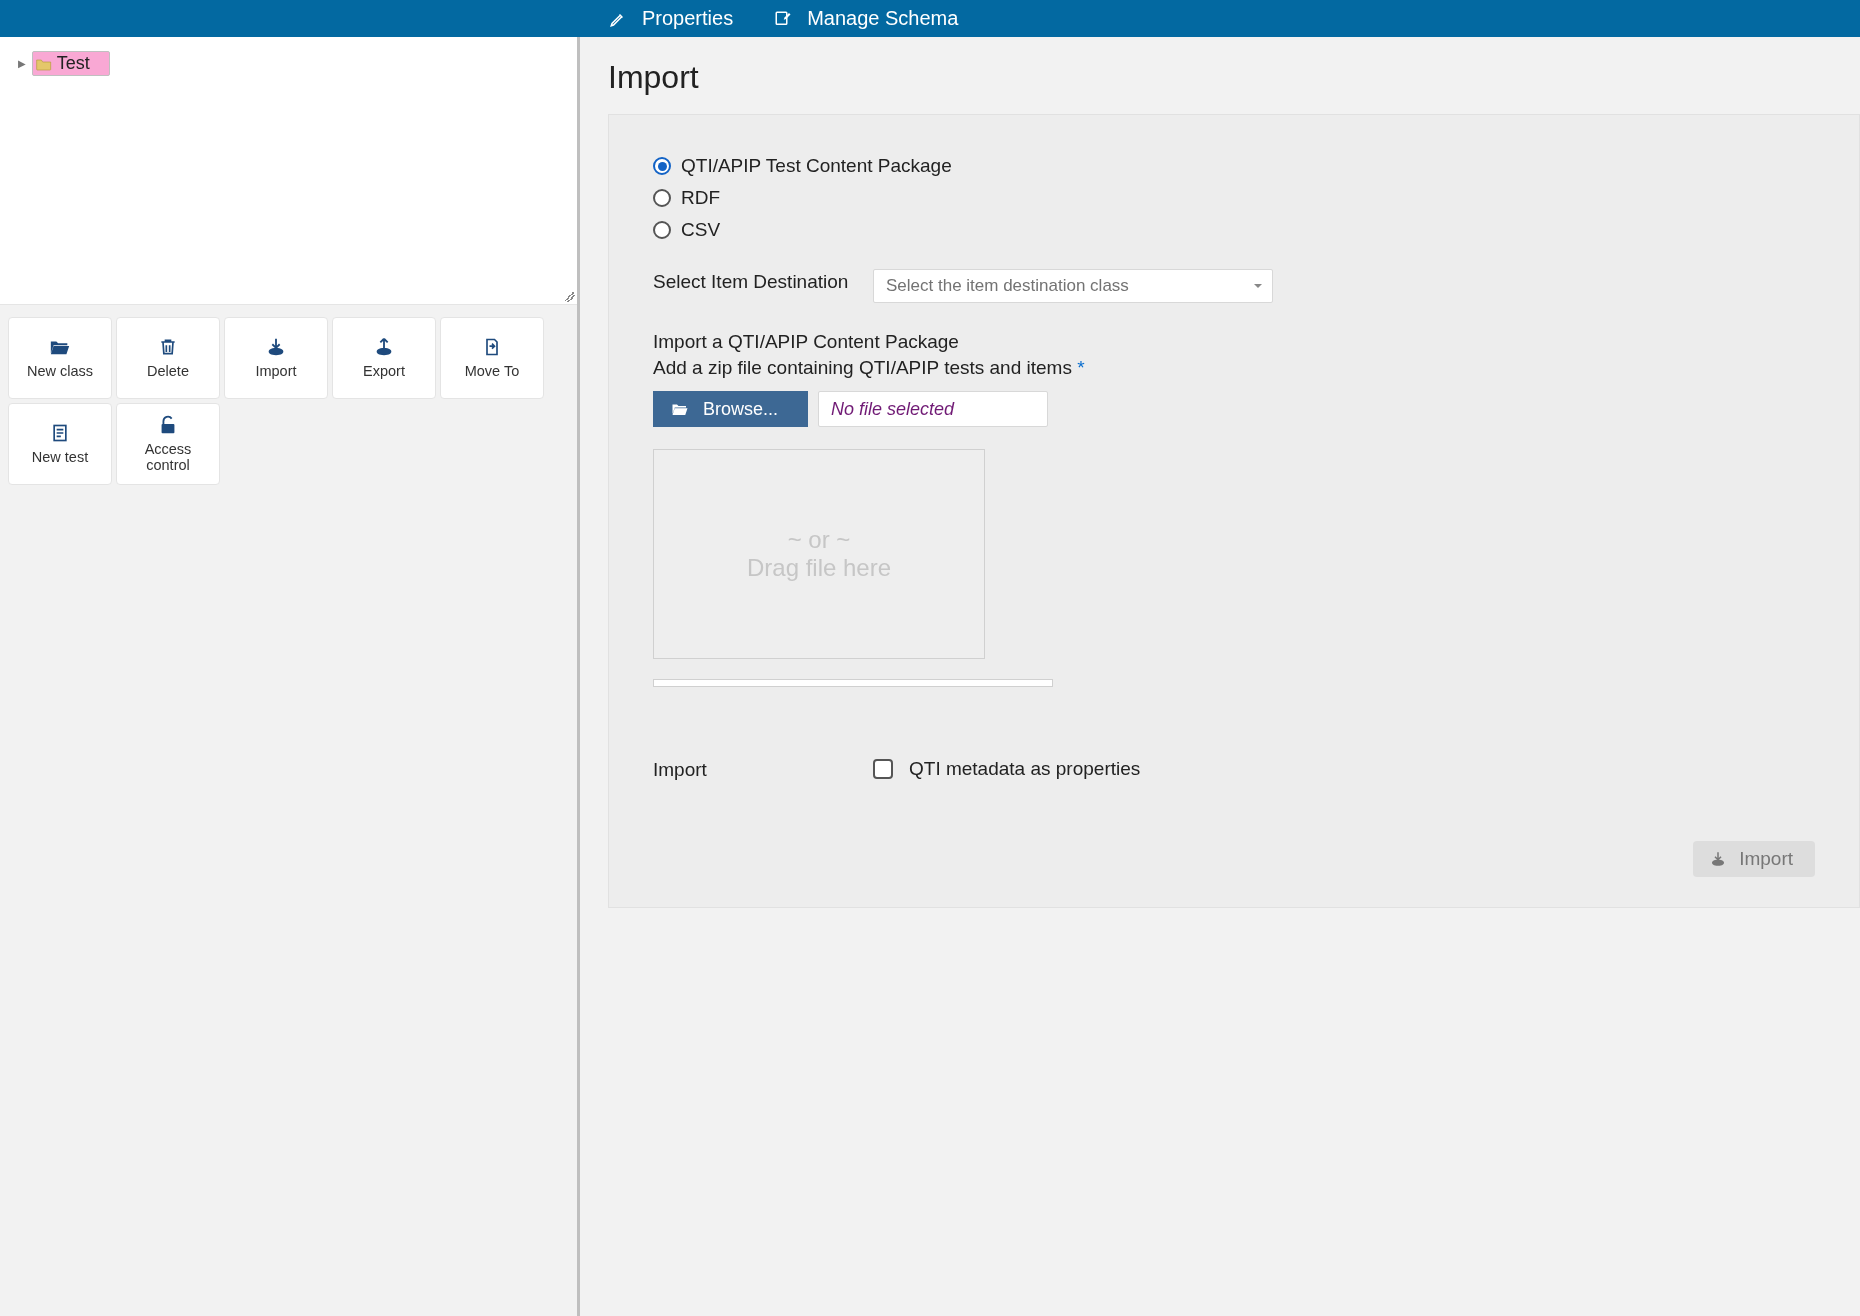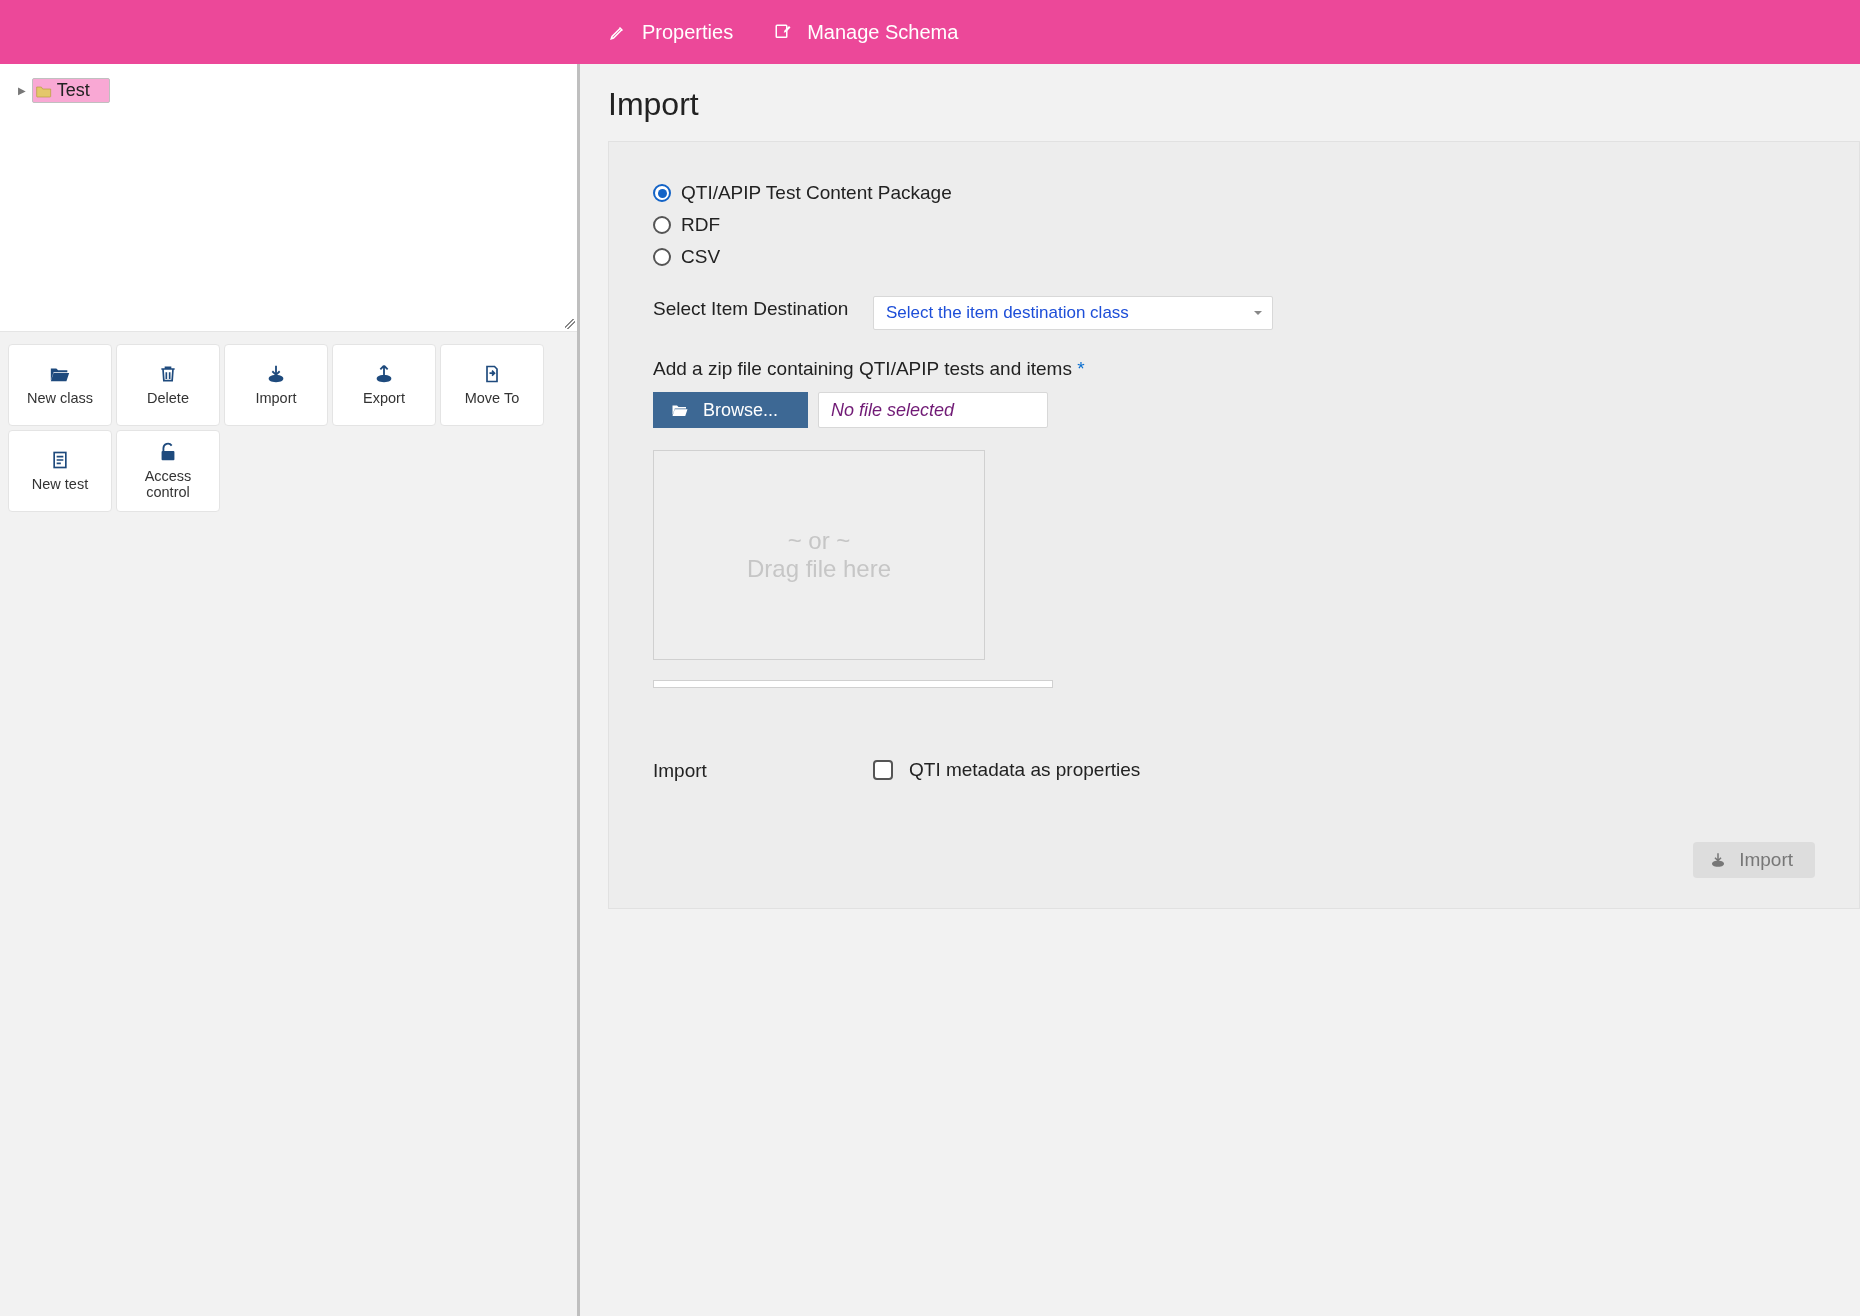--- a/index.html
+++ b/index.html
@@ -1,18 +1,18 @@
 <!DOCTYPE html>
 <html><head>
 <meta charset="utf-8">
 <style>
   * { box-sizing: border-box; margin: 0; padding: 0; font-family: -apple-system, "Segoe UI", Helvetica, Arial, sans-serif; }
   html, body { width: 100%; height: 100%; }
   body { display: flex; flex-direction: column; background: #f2f2f2; color:#222; }
-  .topbar { height: 64px; background: #ec4899; display: flex; align-items: stretch; }
+  .topbar { height: 37px; background: #0369a1; display: flex; align-items: stretch; }
   .topbar-right { margin-left: 592px; display: flex; align-items: center; gap: 40px; padding-left: 16px; }
   .topbar-tab { display: flex; align-items: center; gap: 14px; color: #fff; font-size: 20px; cursor: pointer; }
   .topbar-tab .ico { width: 20px; height: 20px; display:inline-flex; align-items:center; justify-content:center;}
   .main { flex: 1; display: flex; }
   .left-col { width: 580px; display:flex; flex-direction: column; border-right: 3px solid #bfbfbf; }
   .tree-pane { height: 268px; background: #fff; position: relative; border-bottom: 1px solid #e5e5e5; }
   .tree-pane::after { content:""; position:absolute; right:2px; bottom:2px; width:10px; height:10px;
     background: linear-gradient(135deg, transparent 0 40%, #888 40% 50%, transparent 50% 60%, #888 60% 70%, transparent 70%); }
   .tree-item { position:absolute; top:14px; left:18px; display:flex; align-items:center; gap:6px; background:#fff;}
   .tree-item .expander { color:#777; font-size:10px; }
@@ -26,21 +26,21 @@
   .page-title { font-size:32px; font-weight:400; color:#222; margin-bottom: 18px;}
   .panel { background:#ededed; border:1px solid #e1e1e1; padding: 40px 44px 30px 44px; position: relative;}
   .form-row { display:flex; margin-bottom: 28px; }
   .form-label { width: 220px; font-size: 19px; color:#222; padding-top: 2px;}
   .form-label .req { color:#0a6ecf; margin-left:4px; }
   .radio-group { display:flex; flex-direction:column; gap:10px; font-size:19px;text-align:right;}
   .radio-opt { display:flex; align-items:center; gap:10px;}
   .radio { width:18px; height:18px; border:2px solid #555; border-radius:50%; display:inline-flex; align-items:center; justify-content:center; background:#fff;}
   .radio.checked { border-color:#1363c6;}
   .radio.checked::after { content:""; width:9px; height:9px; border-radius:50%; background:#1363c6;}
-  .select-box { flex:1; max-width: 400px; height:34px; border:1px solid #d8d8d8; background:#fff; border-radius:2px; padding:0 28px 0 12px; position:relative; color:#1d4ed8; font-size:17px; display:flex; align-items:center;}
+  .select-box { flex:1; max-width: 400px; height:34px; border:1px solid #d8d8d8; background:#fff; border-radius:2px; padding:0 28px 0 12px; position:relative; color:#737373; font-size:17px; display:flex; align-items:center;}
   .select-box::after{ content:""; position:absolute; right:10px; top:14px; border:4px solid transparent; border-top-color:#888;}
   .section-head { font-size:19px; color:#222; margin-bottom:4px;}
   .section-sub { font-size:19px; color:#222; }
   .browse-row { display:flex; gap:10px; margin-top:12px; margin-bottom: 22px;}
   .browse-btn { background:#3d6894; color:#fff; border:none; border-radius:0; height:36px; padding:0 30px 0 18px; display:flex; align-items:center; gap:14px; font-size:18px; cursor:pointer;}
   .browse-btn .ico{ width:18px; height:18px; display:inline-flex; align-items:center; justify-content:center;}
   .file-name { height:36px; border:1px solid #d8d8d8; background:#fff; min-width:230px; padding:0 12px; display:flex; align-items:center; font-style:italic; font-size:18px; color:#701a75; border-radius:2px;}
   .drop-zone { width:332px; height:210px; border:1px solid #d0d0d0; background:#eee; display:flex; flex-direction:column; align-items:center; justify-content:center; color:#c6c6c6; font-size:24px;}
   .progress-bar { width:400px; height:8px; border:1px solid #d0d0d0; background:#fff; margin-top:20px;}
   .check-row { display:flex; align-items:center; margin-top:70px;}
@@ -183,20 +183,21 @@
       </div>
 
       <div class="form-row">
         <div class="form-label">Select Item Destination</div>
         <div class="select-box">
           <span>Select the item destination class</span>
         </div>
       </div>
 
       <div>
+        <div class="section-head">Import a QTI/APIP Content Package</div>
         <div class="section-sub">
           <span>Add a zip file containing QTI/APIP tests and items</span><span class="req" style="color:#0a6ecf"> *</span>
         </div>
         <div class="browse-row">
           <button class="browse-btn">
             <span class="ico">
               <svg viewBox="0 0 24 24" width="18" height="18" fill="white">
                   <path d="M2 6h6l2 2h10v2H5l-3 9V6zM5 11h17l-3 9H2l3-9z"></path>
                 </svg>
             </span>

